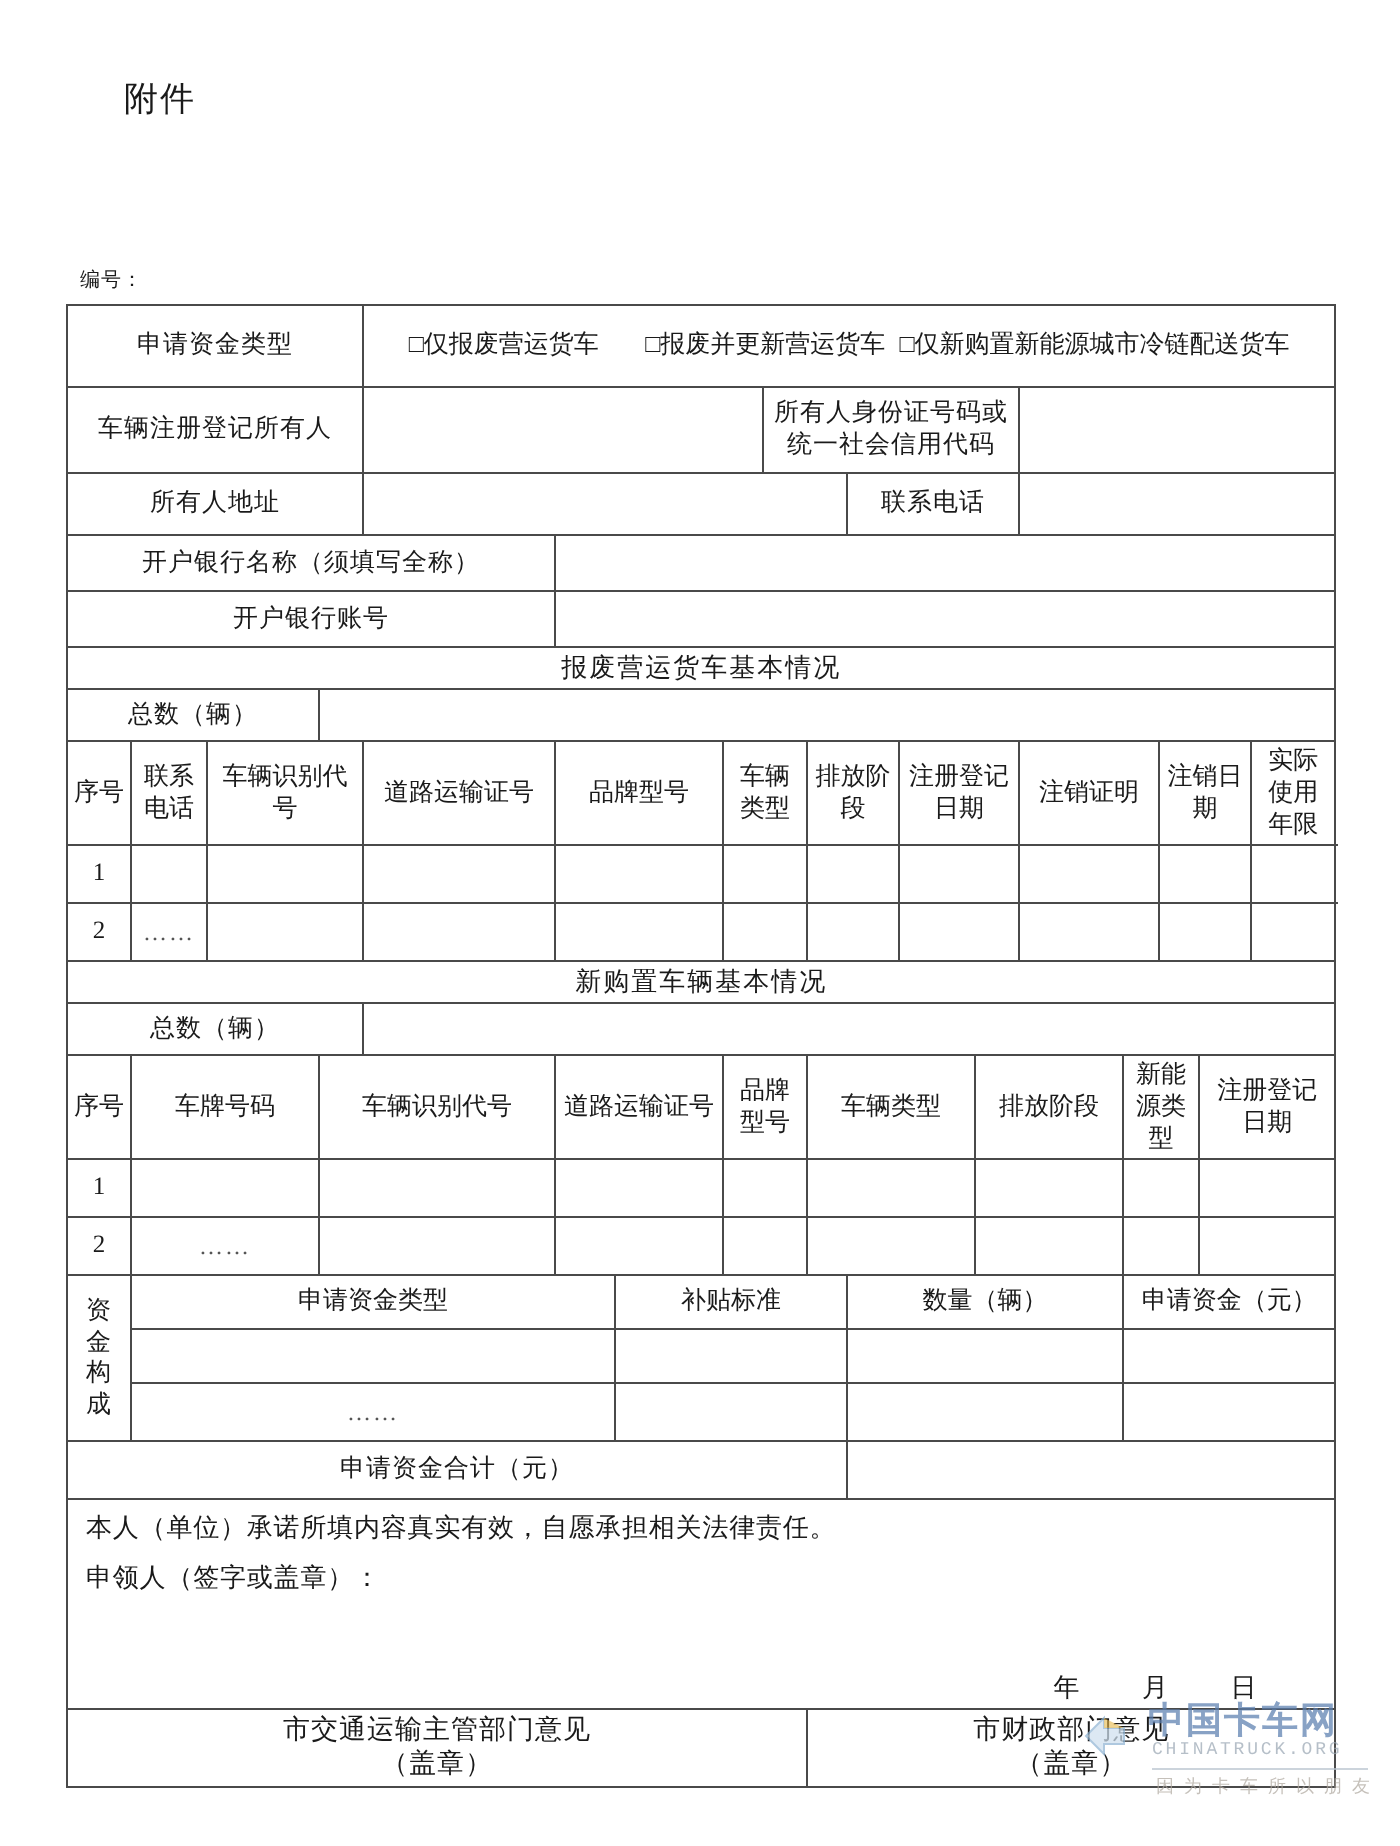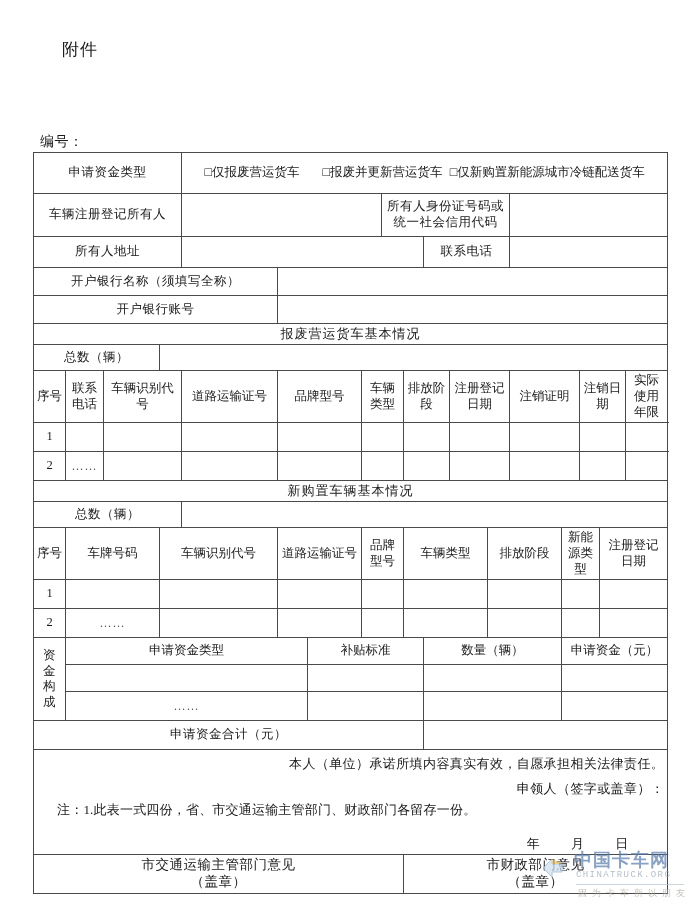--- a/index.html
+++ b/index.html
@@ -38,21 +38,21 @@
     top: 85px;
     text-align: center;
     font-size: 21px;
     font-weight: bold;
     letter-spacing: 1px;
   }
   .serial-label {
     position: absolute;
     left: 40px;
     top: 133px;
-    font-size: 14px;
+    font-size: 10px;
     letter-spacing: 0.5px;
   }
 
   
   table.form {
     position: absolute;
     border-collapse: collapse;
     table-layout: fixed;
     font-size: 12.5px;
   }
@@ -82,21 +82,21 @@
   #main-table {
     left: 33px;
     top: 152px;
     width: 634px;
     border-radius: 10px;
   }
 
   
   .decl-line1 {
     display: block;
-    text-align: right;
+    text-align: left;
     padding-left: 6px;
     font-size: 13px;
     line-height: 1.9;
     letter-spacing: 0.4px;
   }
   .decl-date {
     display: block;
     text-align: right;
     padding-right: 22px;
     font-size: 13px;
@@ -378,21 +378,20 @@
       </td>
       <td colspan="10" class="opinion">
         <div>市财政部门意见</div>
         <div>（盖章）</div>
       </td>
     </tr>
   </tbody>
     </table>
 
   <div class="notes">
-    <p class="note-1">注：1.此表一式四份，省、市交通运输主管部门、财政部门各留存一份。</p>
   </div>
 
   <div class="watermark">
     <svg class="wm-logo" viewBox="0 0 30 28">
       <path d="M3 14 L12 5 L12 10 L22 10 L22 18 L12 18 L12 23 Z" fill="#cfe0ef" stroke="#8fb4d4" stroke-width="1"></path>
       <path d="M12 5 L12 10 L22 10 Z" fill="#e8b84b" opacity="0.85"></path>
     </svg>
     <div class="wm-cn">中国卡车网</div>
     <div class="wm-en">CHINATRUCK.ORG</div>
     <div class="wm-rule"></div>

